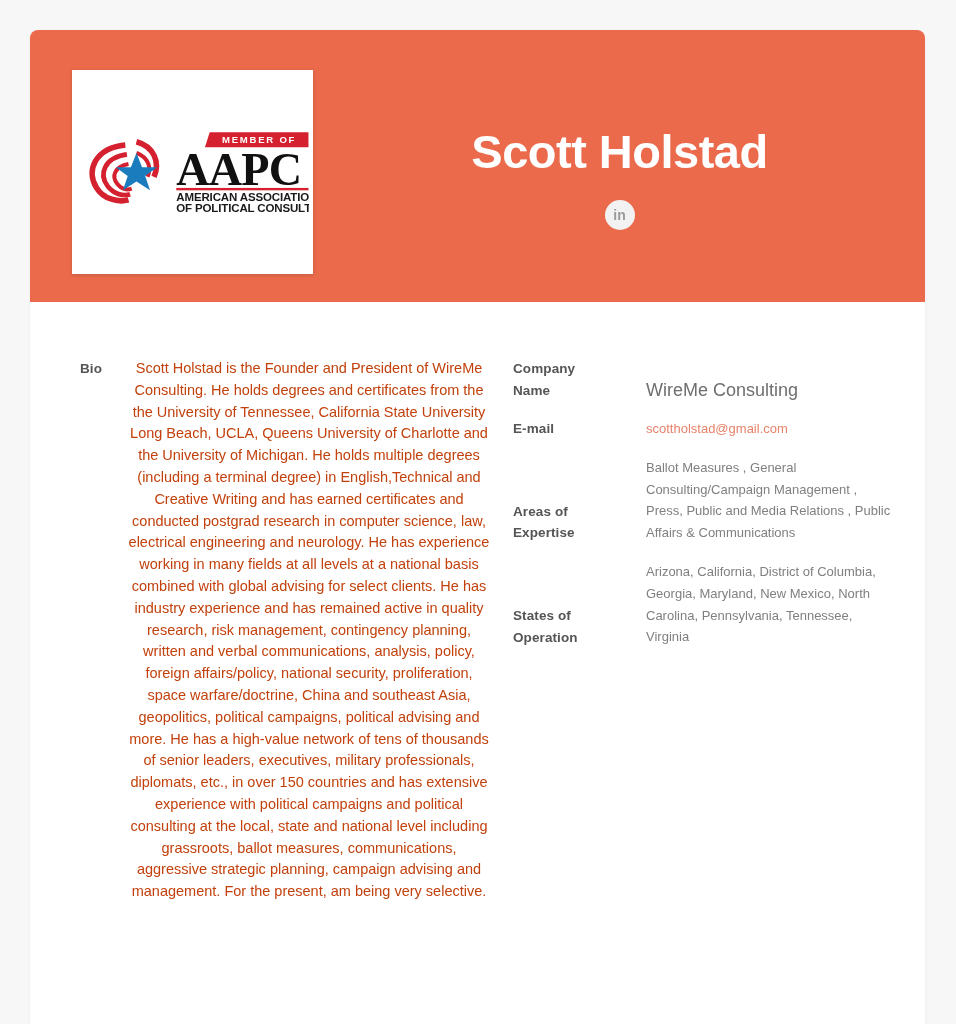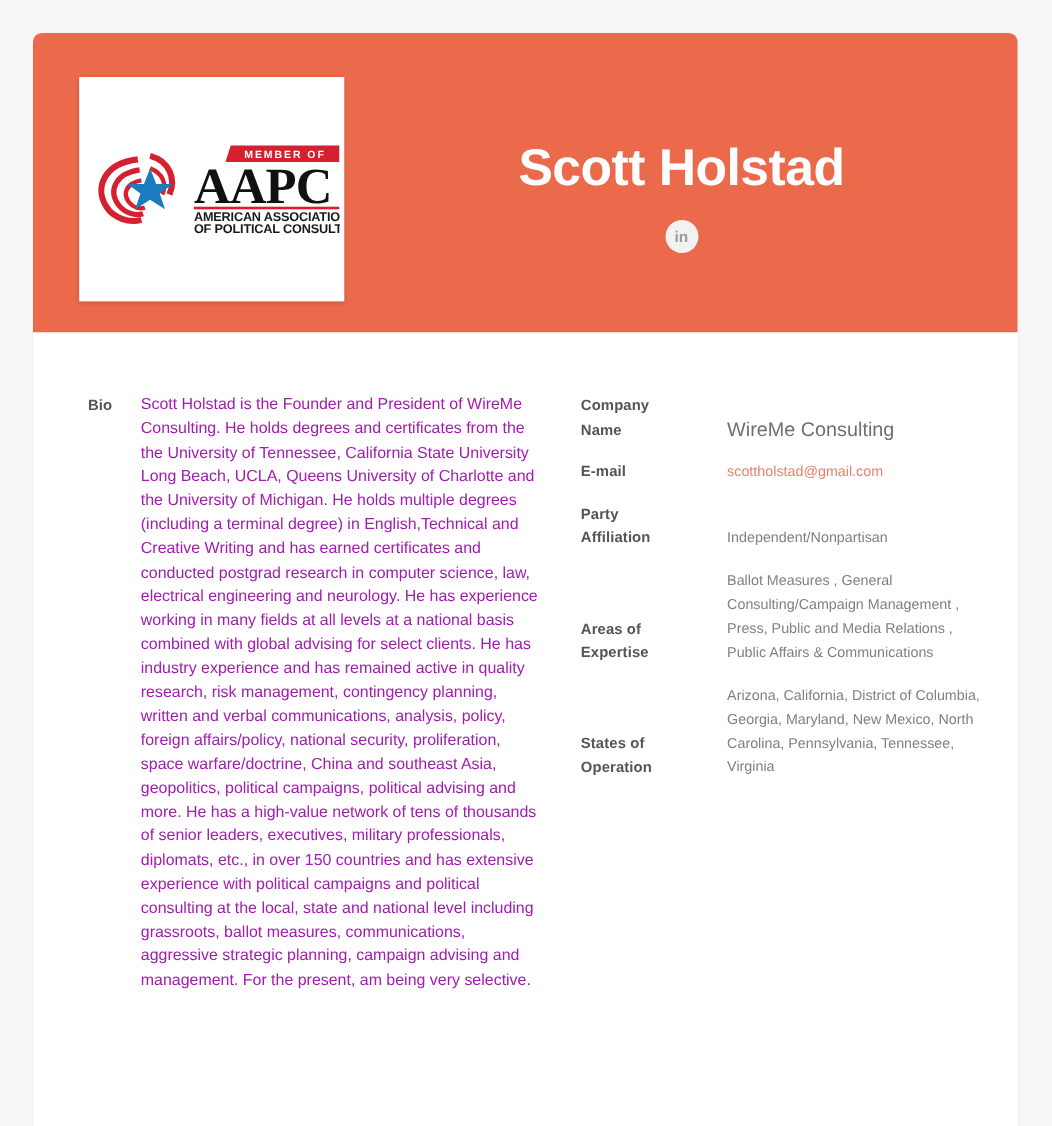--- a/index.html
+++ b/index.html
@@ -80,21 +80,20 @@
     justify-content: center;
     overflow: hidden;
     z-index: 3;
   }
   .logo-svg { width: 232px; height: 86px; display: block; }
   
   .card-body {
     display: flex;
     padding: 56px 0 40px 0;
     align-items: flex-start;
-    gap: 15px;
   }
   .col-left {
     width: 460px;
     padding-left: 50px;
     flex: none;
     display: flex;
     align-items: flex-start;
   }
   .col-right {
     flex: 1;
@@ -109,23 +108,24 @@
     letter-spacing: 0.1px;
   }
   .bio-label {
     width: 25px;
     flex: none;
     padding-right: 4px;
   }
   .bio-text {
     flex: 1;
     font-size: 14.5px;
-    color: #a21caf;
+    color: #c2410c;
     line-height: 21.8px;
     padding-left: 23px;
+    text-align: center;
   }
   .detail-row {
     display: flex;
     align-items: flex-end;
     margin-bottom: 17px;
   }
   .detail-row:last-child { margin-bottom: 0; }
   .detail-label {
     width: 110px;
     flex: none;
@@ -193,24 +193,20 @@
         <div class="detail-row">
           <div class="field-label detail-label">Company Name</div>
           <div class="detail-value big">WireMe Consulting</div>
         </div>
 
         <div class="detail-row">
           <div class="field-label detail-label">E-mail</div>
           <a class="detail-value link" href="#">scottholstad@gmail.com</a>
         </div>
 
-        <div class="detail-row">
-          <div class="field-label detail-label">Party Affiliation</div>
-          <div class="detail-value">Independent/Nonpartisan</div>
-        </div>
 
         <div class="detail-row">
           <div class="field-label detail-label">Areas of Expertise</div>
           <div class="detail-value">Ballot Measures , General Consulting/Campaign Management , Press, Public and Media Relations , Public Affairs &amp; Communications</div>
         </div>
 
         <div class="detail-row">
           <div class="field-label detail-label">States of Operation</div>
           <div class="detail-value">Arizona, California, District of Columbia, Georgia, Maryland, New Mexico, North Carolina, Pennsylvania, Tennessee, Virginia</div>
         </div>

